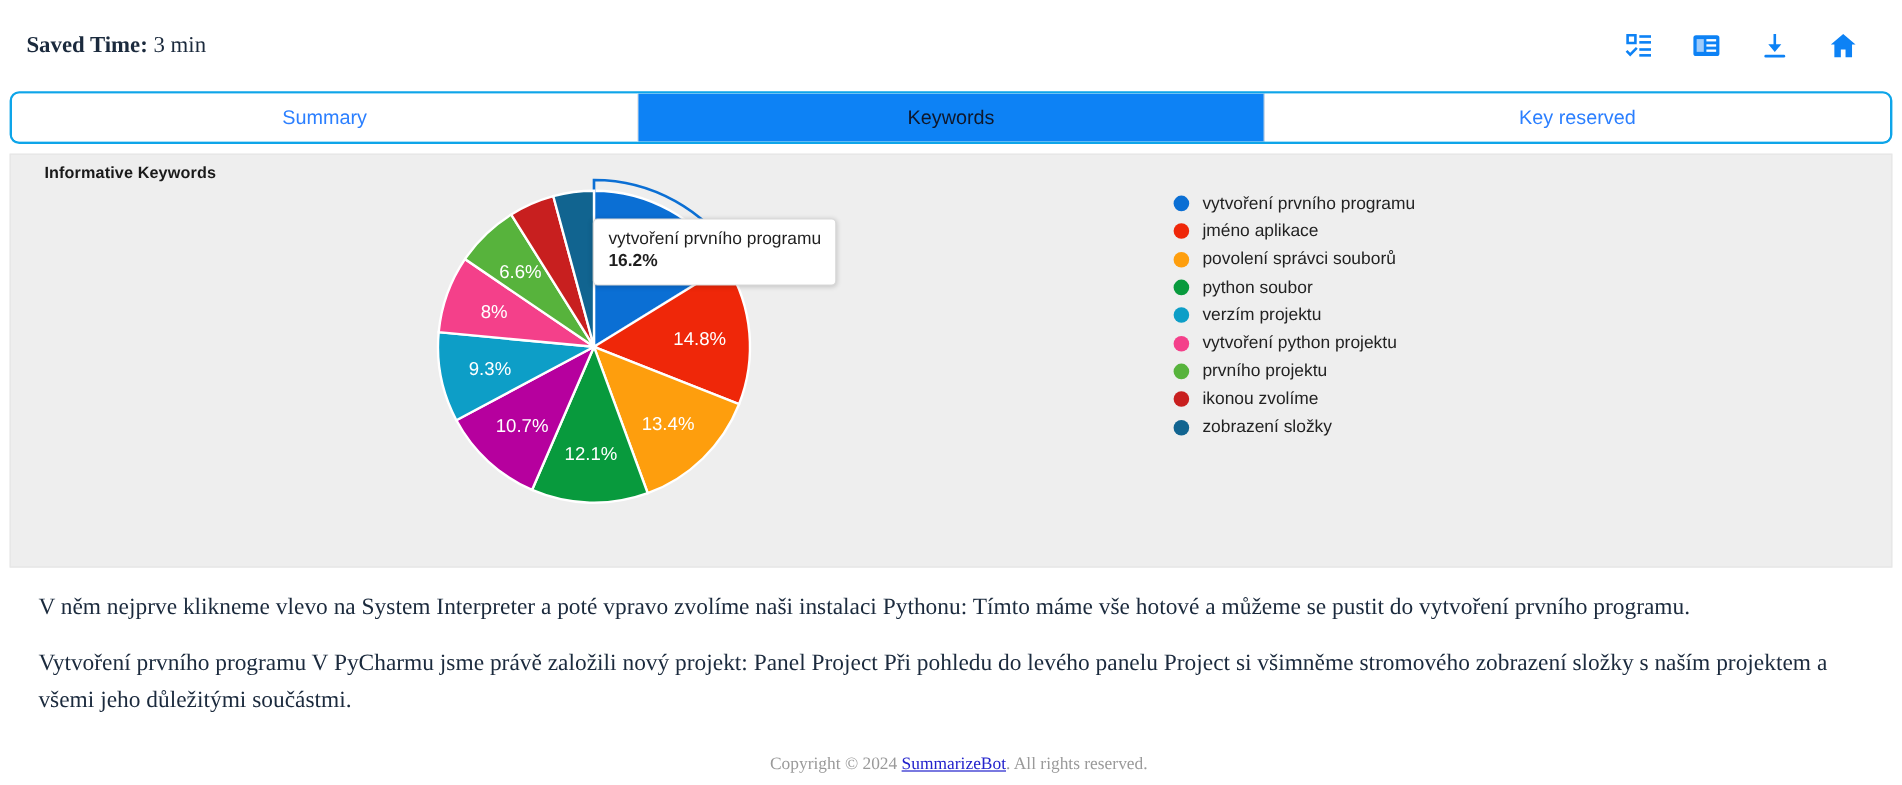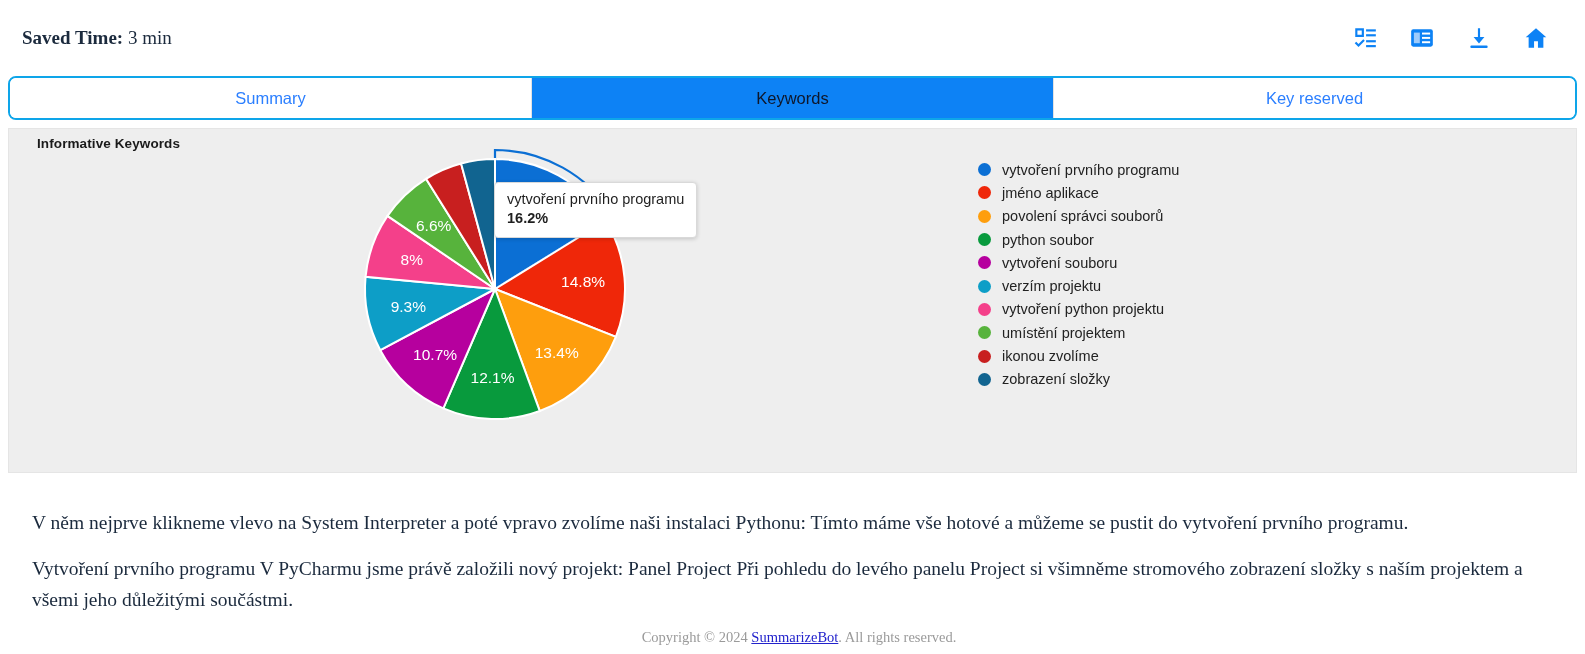--- a/index.html
+++ b/index.html
@@ -56,21 +56,21 @@
     user-select: none;
   }
   .tab:last-child { border-right: none; }
   .tab.active {
     background: #0d82f5;
     color: #0f172a;
   }
 
   
   .chart-panel {
-    margin: 8px 8px 16px 8px;
+    margin: 8px 8px 0 8px;
     height: 345px;
     background: #eeeeee;
     position: relative;
     border: 1px solid #e5e5e5;
   }
   .panel-title {
     position: absolute;
     left: 28px; top: 7px;
     font-size: 13.5px;
     font-weight: bold;
@@ -237,34 +237,30 @@
         </div>
         <div class="legend-item">
           <span class="legend-dot" style="background: rgb(254, 158, 13);"></span>
           <span class="legend-label">povolení správci souborů</span>
         </div>
         <div class="legend-item">
           <span class="legend-dot" style="background: rgb(8, 154, 61);"></span>
           <span class="legend-label">python soubor</span>
         </div>
         <div class="legend-item">
-          <span class="legend-dot" style="background: rgb(182, 0, 158);"></span>
-          <span class="legend-label">vytvoření souboru</span>
-        </div>
-        <div class="legend-item">
           <span class="legend-dot" style="background: rgb(13, 158, 199);"></span>
           <span class="legend-label">verzím projektu</span>
         </div>
         <div class="legend-item">
           <span class="legend-dot" style="background: rgb(244, 64, 138);"></span>
           <span class="legend-label">vytvoření python projektu</span>
         </div>
         <div class="legend-item">
           <span class="legend-dot" style="background: rgb(87, 179, 60);"></span>
-          <span class="legend-label">umístění projektem</span>
+          <span class="legend-label">prvního projektu</span>
         </div>
         <div class="legend-item">
           <span class="legend-dot" style="background: rgb(200, 31, 31);"></span>
           <span class="legend-label">ikonou zvolíme</span>
         </div>
         <div class="legend-item">
           <span class="legend-dot" style="background: rgb(17, 100, 144);"></span>
           <span class="legend-label">zobrazení složky</span>
         </div>
       </div>

